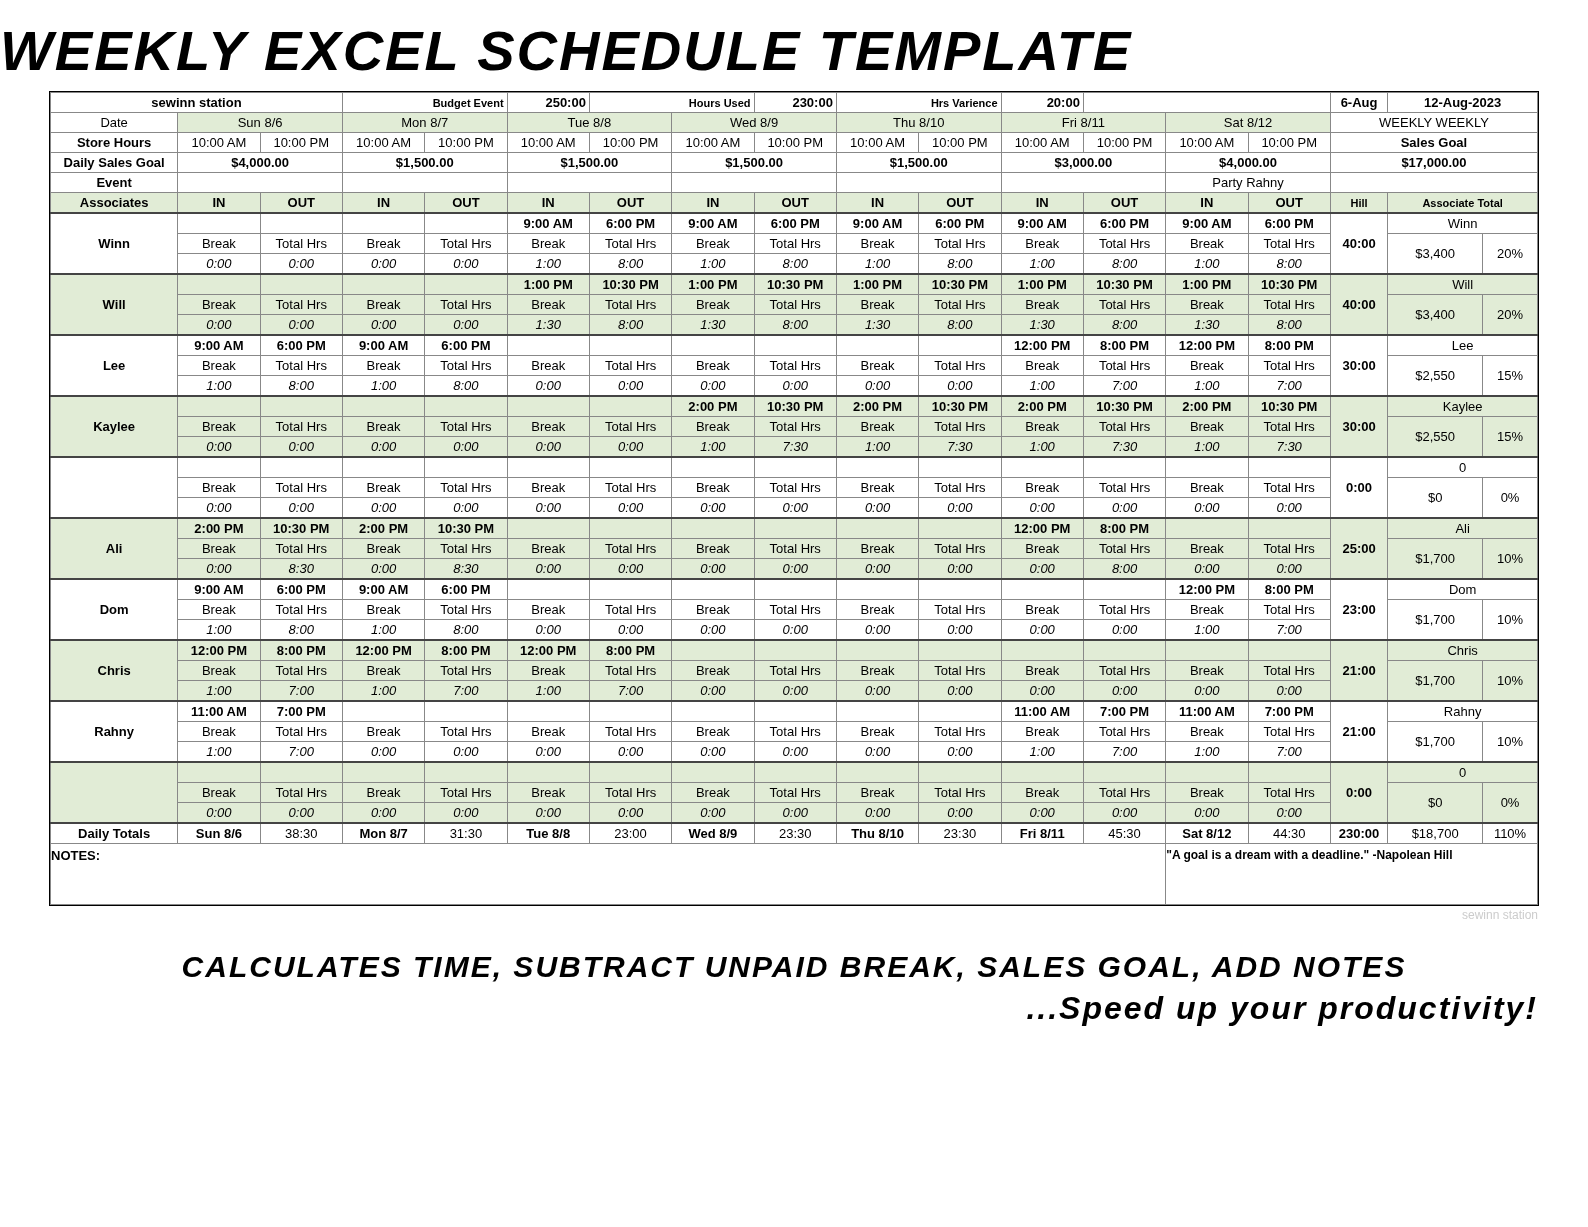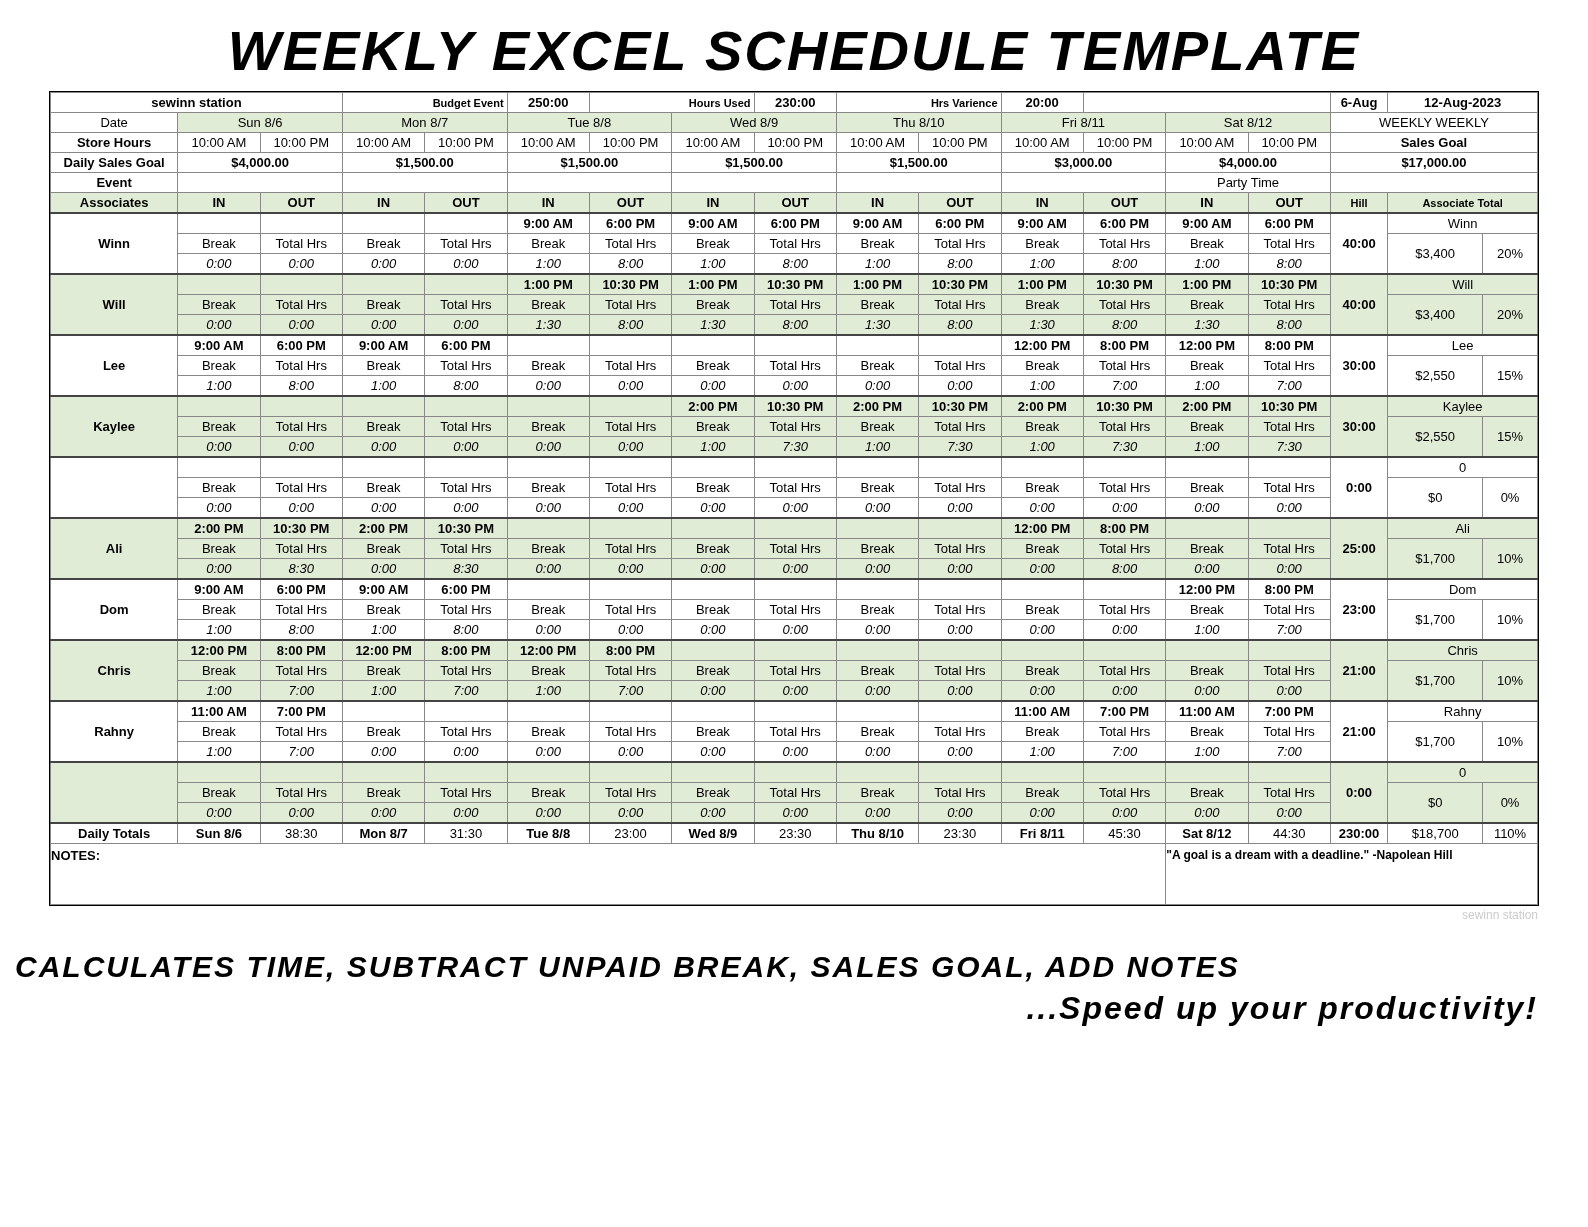--- a/index.html
+++ b/index.html
@@ -1,29 +1,29 @@
 <!DOCTYPE html>
 <html><head>
 <meta charset="utf-8">
 <style>
 html,body{margin:0;padding:0;background:#fff;color:#000;font-family:Arial,Helvetica,sans-serif}
 body{width:1588px}
-.title{font-family:Impact,'Arial Black',sans-serif;font-size:56px;font-weight:900;text-align:center;letter-spacing:2px;text-transform:uppercase;font-style:italic;margin:18px 0 8px}
-.footer-line1{font-family:Impact,'Arial Black',sans-serif;font-size:30px;font-weight:900;letter-spacing:2px;text-transform:uppercase;font-style:italic;margin:28px 15px 6px}
+.title{font-family:Impact,'Arial Black',sans-serif;font-size:56px;font-weight:900;letter-spacing:2px;text-transform:uppercase;font-style:italic;margin:18px 0 8px}
+.footer-line1{font-family:Impact,'Arial Black',sans-serif;font-size:30px;font-weight:900;text-align:center;letter-spacing:2px;text-transform:uppercase;font-style:italic;margin:28px 15px 6px}
 .footer-line2{font-family:Impact,'Arial Black',sans-serif;font-size:32px;font-weight:900;text-align:right;padding-right:50px;letter-spacing:2px;font-style:italic;margin:4px 0 20px}
 .sheet{width:1488px;margin:0 auto;border:1.5px solid #000}
 table{border-collapse:collapse;width:100%;table-layout:fixed;font-size:13px}
 td,th{border:1px solid #888;padding:2px 3px;text-align:center;overflow:hidden;white-space:nowrap}
 .hdr td{font-weight:normal}
 .b{font-weight:bold}
 .i{font-style:italic}
 .bg{background:#e1ecd6}
 .tiny{font-size:11px}
 .right{text-align:right}
-.left{text-align:center}
+.left{text-align:right}
 .bt{border-top:2px solid #444}
 .quote{font-size:12px;text-align:right;padding:4px 6px}
 .notes-row td{height:52px;vertical-align:top;text-align:left;font-weight:bold;padding:4px 0}
 .watermark{color:#ccc;font-size:12px;text-align:right;padding:2px 50px 0 0}
 </style>
 </head>
 <body>
 
 <div class="title">Weekly Excel Schedule Template</div>
 
@@ -103,21 +103,21 @@
           <td colspan="3" class="b">$17,000.00</td>
         </tr>
         <tr>
           <td class="b">Event</td>
           <td colspan="2"></td>
           <td colspan="2"></td>
           <td colspan="2"></td>
           <td colspan="2"></td>
           <td colspan="2"></td>
           <td colspan="2"></td>
-          <td colspan="2">Party Time</td>
+          <td colspan="2">Party Rahny</td>
           <td colspan="3"></td>
         </tr>
         <tr>
           <td class="b bg">Associates</td>
           <td class="b bg">IN</td>
           <td class="b bg">OUT</td>
           <td class="b bg">IN</td>
           <td class="b bg">OUT</td>
           <td class="b bg">IN</td>
           <td class="b bg">OUT</td>

